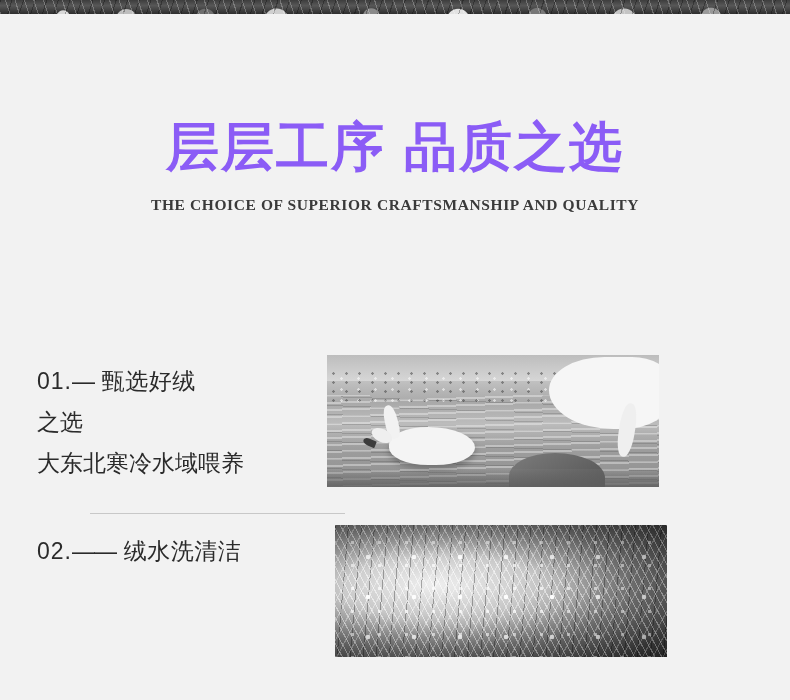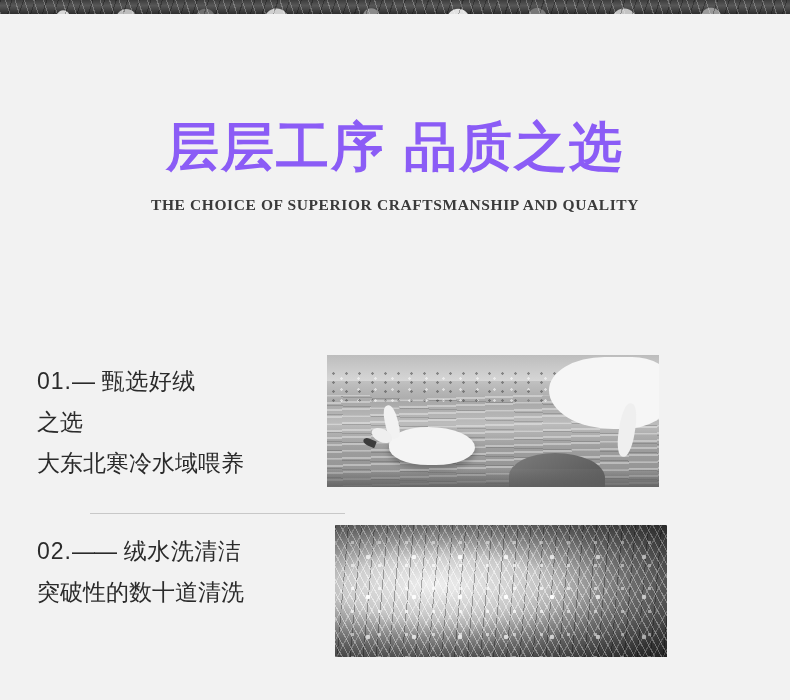--- a/index.html
+++ b/index.html
@@ -282,21 +282,20 @@
       <div class="rock"></div>
       <div class="shore"></div>
     </div>
   </div>
 
   <div class="divider" style="top:158px;"></div>
 
   <div class="feature-row" style="margin-top:38px;gap:8px;">
     <div class="feature-text">
       <div class="feature-line first"><span class="idx">02</span><span class="idx">.</span><span class="idx dash-short">——</span> <span>绒水洗清洁</span></div>
-      <div class="feature-line">突破性的数十道清洗</div>
     </div>
     <div class="photo photo-2">
       <div class="fibers"></div>
       <div class="droplets"></div>
       <div class="vignette"></div>
     </div>
   </div>
 
 </div>
 

